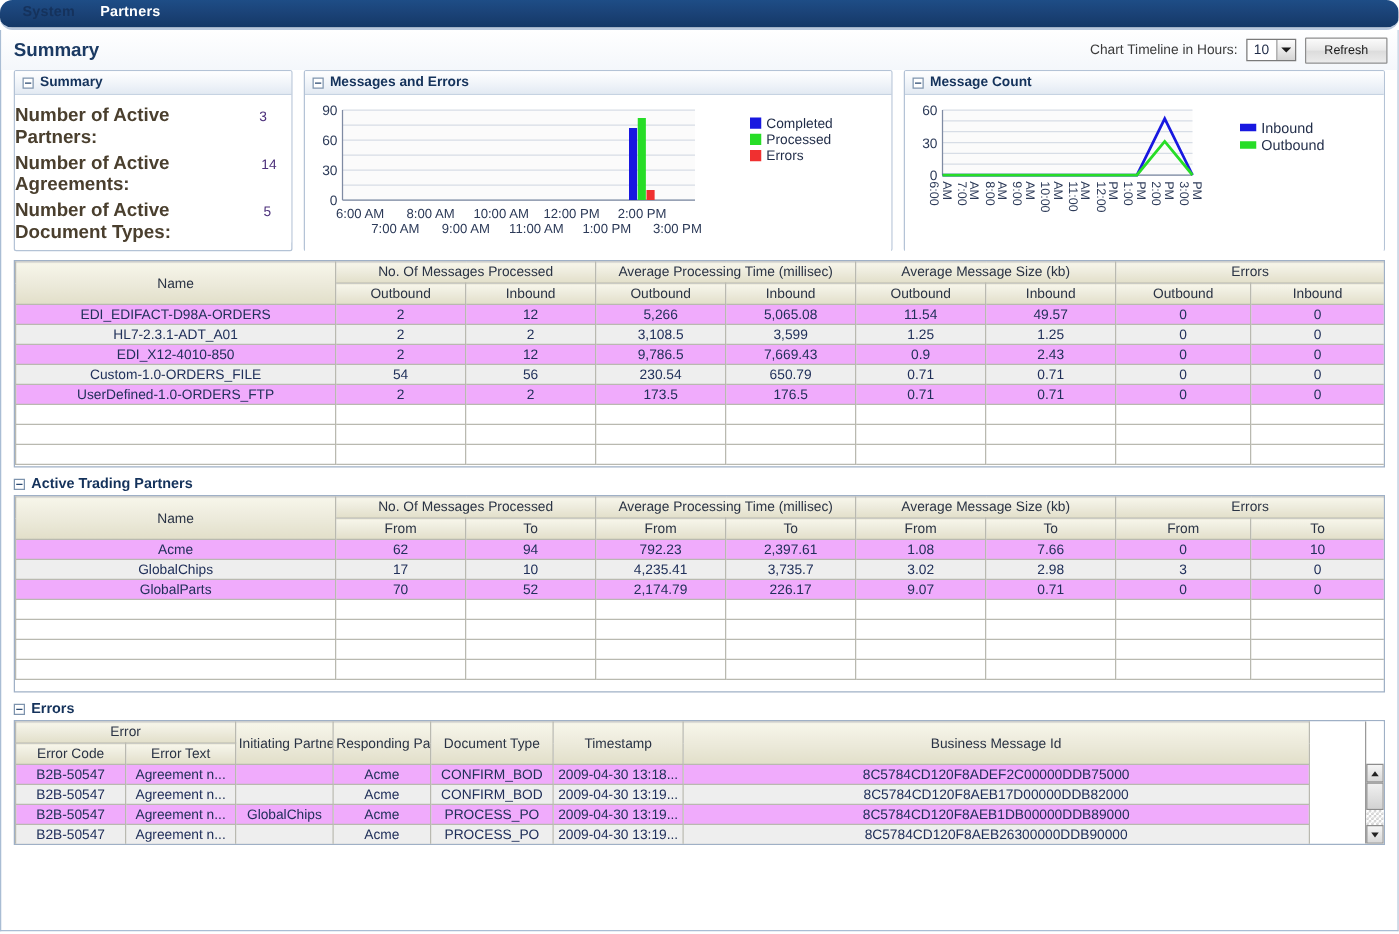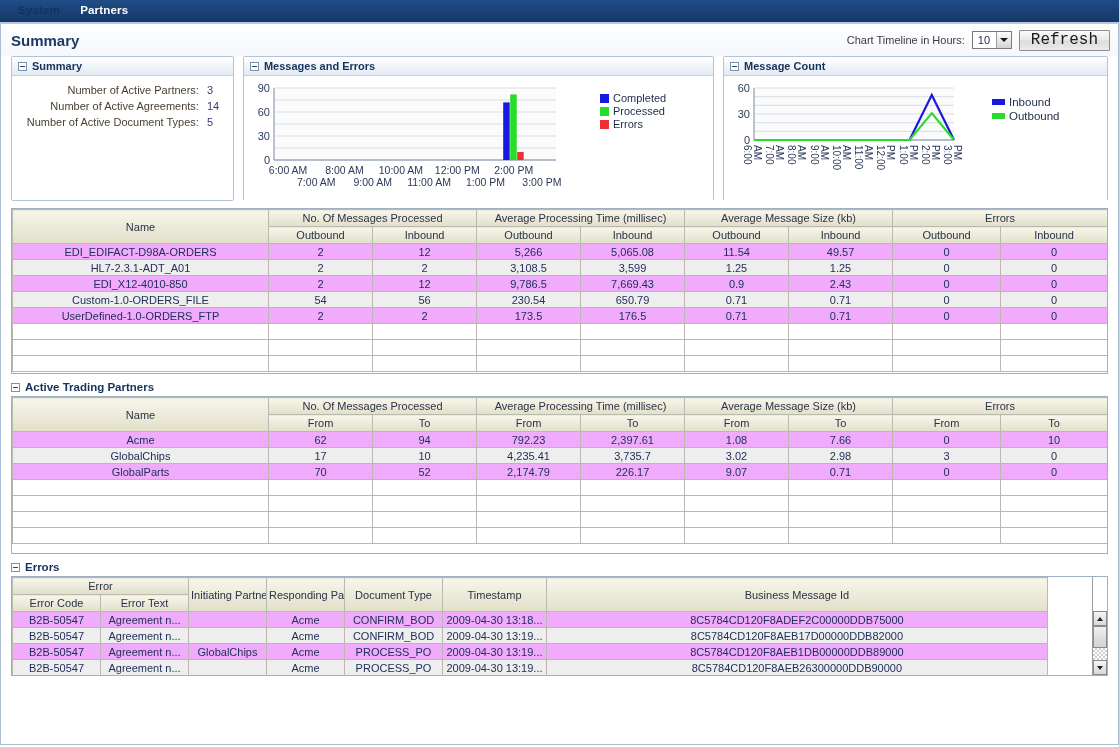--- a/index.html
+++ b/index.html
@@ -15,20 +15,21 @@
 
   
   .tabstrip {
     position: relative;
     height: 24px;
     background: linear-gradient(to bottom,#1e4d86 0%,#1b4378 45%,#143866 100%);
     border-bottom: 2px solid #b9c8dc;
     padding-left: 6px;
     display: flex;
     align-items: flex-end;
+    border-radius: 10px;
   }
   .tab {
     position: relative;
     height: 22px;
     line-height: 21px;
     padding: 0 14px 0 12px;
     font-size: 11.5px;
     font-weight: bold;
     color: #ffffff;
     margin-right: -6px;
@@ -110,25 +111,24 @@
   .select-arrow i {
     width:0;height:0;border-left:4px solid transparent;border-right:4px solid transparent;
     border-top:4px solid #1a1a1a; display:block;
   }
   .btn {
     height: 21px;
     min-width: 66px;
     padding: 0 11px;
     border: 1px solid #8d8d8d;
     background: linear-gradient(to bottom,#fbfbfb 0%,#e8e8e8 48%,#dcdcdc 52%,#ebebeb 100%);
-    font-size: 16px;
+    font-size: 10px;
     color: #1a1a1a;
     cursor: pointer;
     border-radius: 1px;
-    font-family: Liberation Mono, monospace;
   }
 
   
   .row { display: flex; padding: 0 10px; gap: 9px; }
   .panel {
     border: 1px solid #b4c3d6;
     background: #ffffff;
     border-radius: 2px;
   }
   .panel-hdr {
@@ -153,21 +153,21 @@
   }
   .toggle::before {
     content:""; position:absolute; left:1px; right:1px; top:3px; height:1px; background:#2b4a72;
   }
   .panel-body { background: #ffffff; }
 
   
   .sum-panel { width: 245px; height: 145px; }
   .sum-list { padding: 8px 10px 0 0; }
   .sum-line { display:flex; justify-content: flex-end; align-items:baseline; margin-bottom: 4px; }
-  .sum-label { color: #4a3f2e; font-size: 11px; }
+  .sum-label { color: #4a3f2e; font-size: 15px; font-weight: bold; }
   .sum-val { color: #4b2f7a; font-size: 11px; width: 24px; text-align: left; padding-left: 8px; }
 
   
   .chart-panel-a { width: 518px; height: 145px; }
   .chart-panel-b { flex: 1; height: 145px; }
   .chart-area { position: relative; background: #ffffff; }
 
   
   .section { margin: 7px 10px 0 10px; }
   .sec-title {

